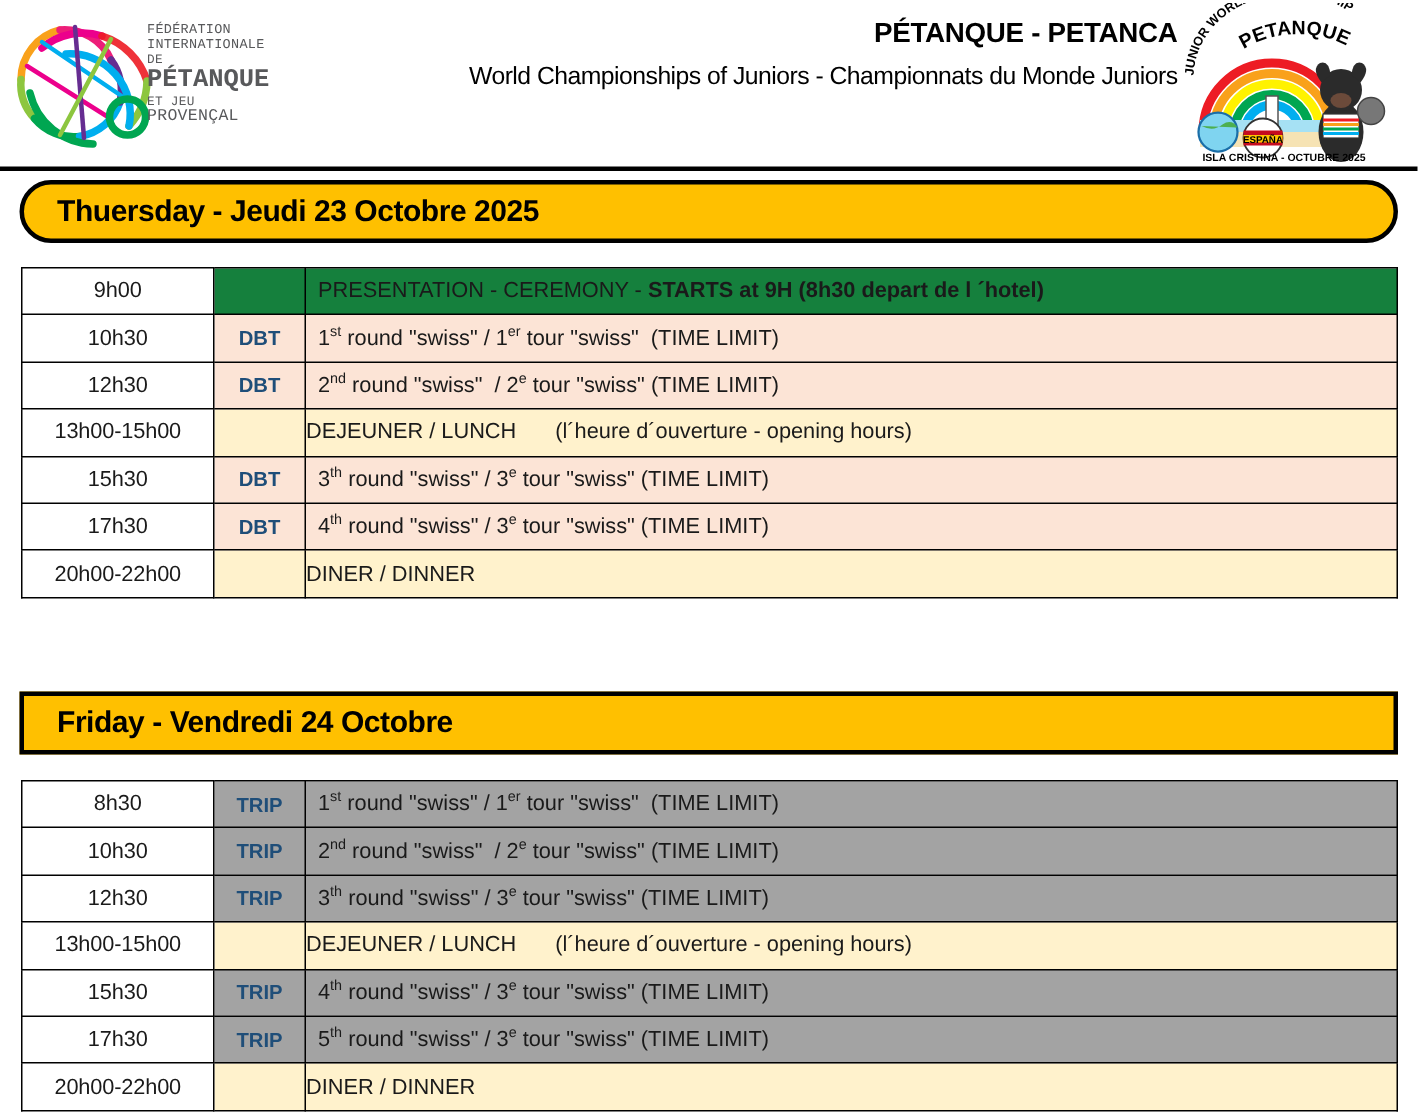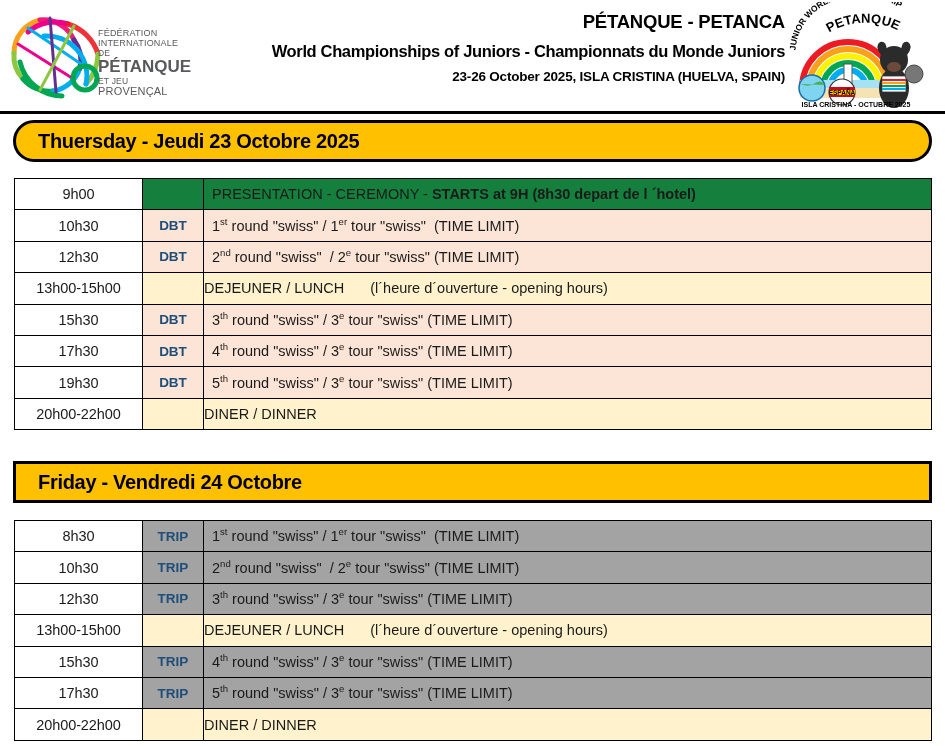--- a/index.html
+++ b/index.html
@@ -46,21 +46,21 @@
   }
   .title-main {
     font-size: 18.5px;
     font-weight: bold;
     letter-spacing: -0.2px;
     line-height: 28px;
     white-space: nowrap;
   }
   .title-sub {
     font-size: 16.5px;
-    font-weight: bold;
+    font-weight: normal;
     letter-spacing: -0.35px;
     line-height: 30px;
     white-space: nowrap;
   }
   .title-date {
     font-size: 13.5px;
     font-weight: bold;
     letter-spacing: -0.2px;
     line-height: 22px;
     white-space: nowrap;
@@ -142,25 +142,25 @@
     font-size: 0.66em;
     vertical-align: super;
     line-height: 0;
   }
   .lunch-gap { display: inline-block; width: 26px; }
 
   
   .fipjp-text {
     position: absolute;
     left: 92px;
-    top: 22px;
+    top: 9px;
     font-size: 9px;
     line-height: 10px;
     color: #58595B;
-    font-family: Liberation Sans, sans-serif;
+    font-family: Liberation Mono, monospace;
     letter-spacing: 0.2px;
   }
   .fipjp-text .big {
     font-size: 17px;
     font-weight: bold;
     letter-spacing: 0px;
     line-height: 18px;
   }
   .fipjp-text .sm { font-size: 8.5px; }
   .fipjp-text .med { font-size: 11px; }
@@ -199,21 +199,20 @@
         <span class="big">PÉTANQUE</span>
       </div>
       <div class="sm">ET JEU</div>
       <div class="med">PROVENÇAL</div>
     </div>
   </div>
 
   <div class="title-block">
     <div class="title-main">PÉTANQUE - PETANCA</div>
     <div class="title-sub">World Championships of Juniors - Championnats du Monde Juniors</div>
-    <div class="title-date">23-26 October 2025, ISLA CRISTINA (HUELVA, SPAIN)</div>
   </div>
 
   <div class="logo-event">
     <svg width="155" height="108" viewBox="0 0 155 108">
       <defs>
         <path id="arcTop" d="M14 56 A62 54 0 0 1 142 44"></path>
         <path id="arcMid" d="M30 50 A56 42 0 0 1 132 42"></path>
       </defs>
 
       <g fill="none" stroke-width="6">
@@ -292,25 +291,20 @@
           <td class="col-time tint-white">15h30</td>
           <td class="col-code tint-peach">DBT</td>
           <td class="col-desc tint-peach">3<sup>th</sup> round "swiss" / 3<sup>e</sup> tour "swiss" (TIME LIMIT)</td>
         </tr>
         <tr style="height: 31.4px;">
           <td class="col-time tint-white">17h30</td>
           <td class="col-code tint-peach">DBT</td>
           <td class="col-desc tint-peach">4<sup>th</sup> round "swiss" / 3<sup>e</sup> tour "swiss" (TIME LIMIT)</td>
         </tr>
         <tr style="height: 31.4px;">
-          <td class="col-time tint-white">19h30</td>
-          <td class="col-code tint-peach">DBT</td>
-          <td class="col-desc tint-peach">5<sup>th</sup> round "swiss" / 3<sup>e</sup> tour "swiss" (TIME LIMIT)</td>
-        </tr>
-        <tr style="height: 31.4px;">
           <td class="col-time tint-white">20h00-22h00</td>
           <td class="col-code tint-cream"></td>
           <td class="col-desc tint-cream centered">DINER / DINNER</td>
         </tr>
       </tbody>
     </table>
     <div class="day-banner" style="top: 461px;">
       <div class="day-banner-label">Friday - Vendredi 24 Octobre</div>
     </div>
     <table class="schedule-table" style="top: 520px;">

